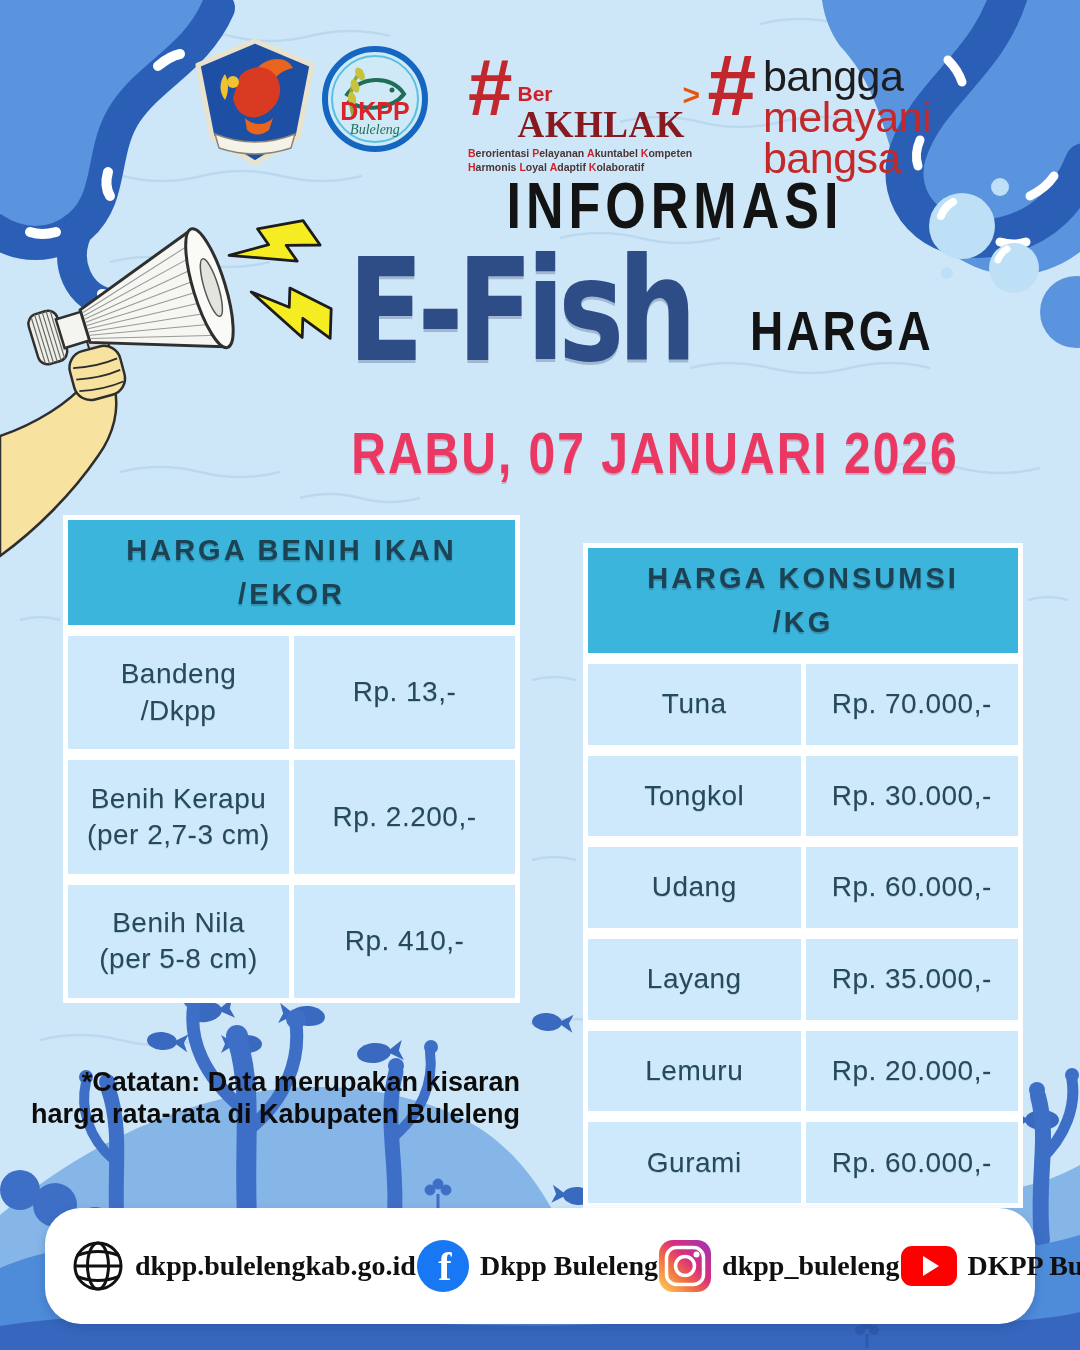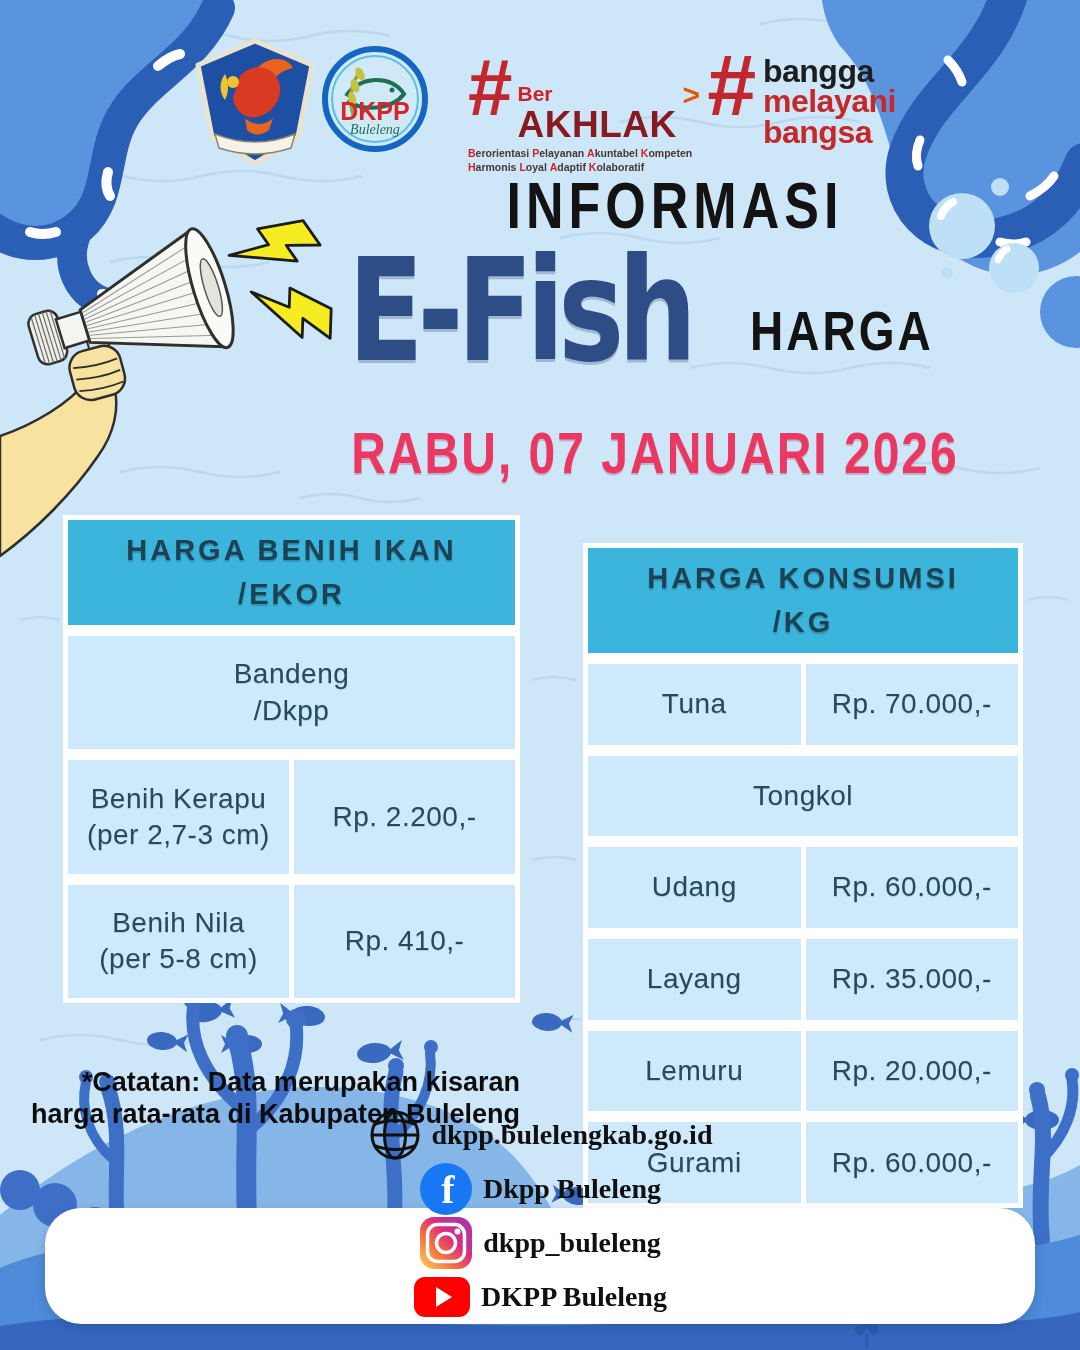--- a/index.html
+++ b/index.html
@@ -13,27 +13,27 @@
   .logo-row{z-index:4}
   .crest{left:195px;top:38px;}
   .dkpp-logo{left:322px;top:46px;}
   .akhlak{left:468px;top:54px;width:232px;z-index:4;}
   .akhlak-top{display:flex;align-items:flex-start;}
   .akhlak-hash{font-size:80px;font-weight:900;color:#C1272D;line-height:.85;}
   .akhlak-text{margin-left:5px;flex:1;}
   .akhlak-r1{display:flex;justify-content:space-between;align-items:flex-start;margin-top:29px;}
   .akhlak-ber{color:#D21F26;font-size:21px;font-weight:bold;line-height:1;}
   .akhlak-arrow{color:#E8540A;font-size:30px;font-weight:900;line-height:.8;}
-  .akhlak-main{color:#871A1F;font-size:37px;font-weight:900;line-height:.95;letter-spacing:.5px;}
+  .akhlak-main{color:#871A1F;font-size:37px;font-weight:900;line-height:.95;letter-spacing:.5px;font-family:Liberation Serif, serif;}
   .akhlak-tagline{font-size:10.5px;font-weight:bold;color:#4a3434;line-height:1.3;margin-top:5px;}
   .tag-word{display:inline-block;}
   .tag-word::first-letter{color:#D21F26;}
   .bangga{left:706px;top:48px;display:flex;z-index:4;}
   .bangga-hash{font-size:88px;font-weight:900;font-style:italic;color:#C1272D;line-height:.85;}
-  .bangga-lines{margin-left:8px;font-size:32px;font-weight:700;line-height:.95;letter-spacing:-.5px;margin-top:8px;}
+  .bangga-lines{margin-left:8px;font-size:43px;font-weight:400;line-height:.95;letter-spacing:-.5px;margin-top:8px;}
   .bangga-l1{color:#1d1d1d;}
   .bangga-l2,.bangga-l3{color:#C42828;}
 
   
   .kicker{left:390px;top:168px;width:570px;text-align:center;font-size:52px;font-weight:900;
     color:#131313;letter-spacing:5px;transform:scaleY(1.25);transform-origin:top;z-index:4;}
   .efish{left:348px;top:240px;width:520px;font-size:142px;font-weight:bold;color:#2E4C86;
     font-family:"DejaVu Sans",sans-serif;letter-spacing:-8px;line-height:1;
     transform:scale(.78,1);transform-origin:left top;z-index:4;
     text-shadow:0 3px 0 rgba(25,45,95,.25);}
@@ -53,22 +53,22 @@
     letter-spacing:3px;line-height:1.5;text-shadow:0 2px 1px rgba(20,40,60,.25);}
   .pt-row{display:flex;gap:5px;flex:1;}
   .pt-cell{background:#CDE9FB;flex:1;display:flex;flex-direction:column;justify-content:center;
     align-items:center;color:#264A58;font-size:28px;line-height:1.3;text-align:center;
     letter-spacing:.5px;text-shadow:0 1px 0 rgba(30,60,80,.18);}
 
   .note{position:absolute;left:28px;top:1066px;width:492px;text-align:right;font-weight:bold;
     font-size:27px;color:#0c0c0c;line-height:1.2;z-index:6;}
 
   .footer{position:absolute;left:45px;top:1208px;width:990px;height:116px;background:#fff;
-    border-radius:36px;display:flex;align-items:center;justify-content:flex-end;
-    padding:0 26px;z-index:7;box-sizing:border-box;box-shadow:0 4px 10px rgba(30,60,120,.25);flex-direction:column;}
+    border-radius:36px;display:flex;align-items:center;justify-content:flex-start;
+    padding:0 26px;z-index:7;box-sizing:border-box;box-shadow:0 4px 10px rgba(30,60,120,.25);}
   .f-item{display:flex;align-items:center;gap:10px;}
   .f-label{font-family:"Liberation Serif",serif;font-weight:bold;font-size:28px;color:#101010;
     white-space:nowrap;}
 </style>
 </head>
 <body>
 
 <div class="poster">
 
   <svg class="layer z0" width="1080" height="1350">
@@ -303,20 +303,23 @@
   <div class="price-table pt-left">
     <div class="pt-head">
       <div>HARGA BENIH IKAN</div>
       <div>/EKOR</div>
     </div>
     <div class="pt-row">
       <div class="pt-cell">
         <span>Bandeng</span>
         <span>/Dkpp</span>
       </div>
+      <div class="pt-cell">
+        <span>Rp. 13,-</span>
+      </div>
     </div>
     <div class="pt-row">
       <div class="pt-cell">
         <span>Benih Kerapu</span>
         <span>(per 2,7-3 cm)</span>
       </div>
       <div class="pt-cell">
         <span>Rp. 2.200,-</span>
       </div>
     </div>
@@ -340,20 +343,23 @@
       <div class="pt-cell">
         <span>Tuna</span>
       </div>
       <div class="pt-cell">
         <span>Rp. 70.000,-</span>
       </div>
     </div>
     <div class="pt-row">
       <div class="pt-cell">
         <span>Tongkol</span>
+      </div>
+      <div class="pt-cell">
+        <span>Rp. 30.000,-</span>
       </div>
     </div>
     <div class="pt-row">
       <div class="pt-cell">
         <span>Udang</span>
       </div>
       <div class="pt-cell">
         <span>Rp. 60.000,-</span>
       </div>
     </div>

